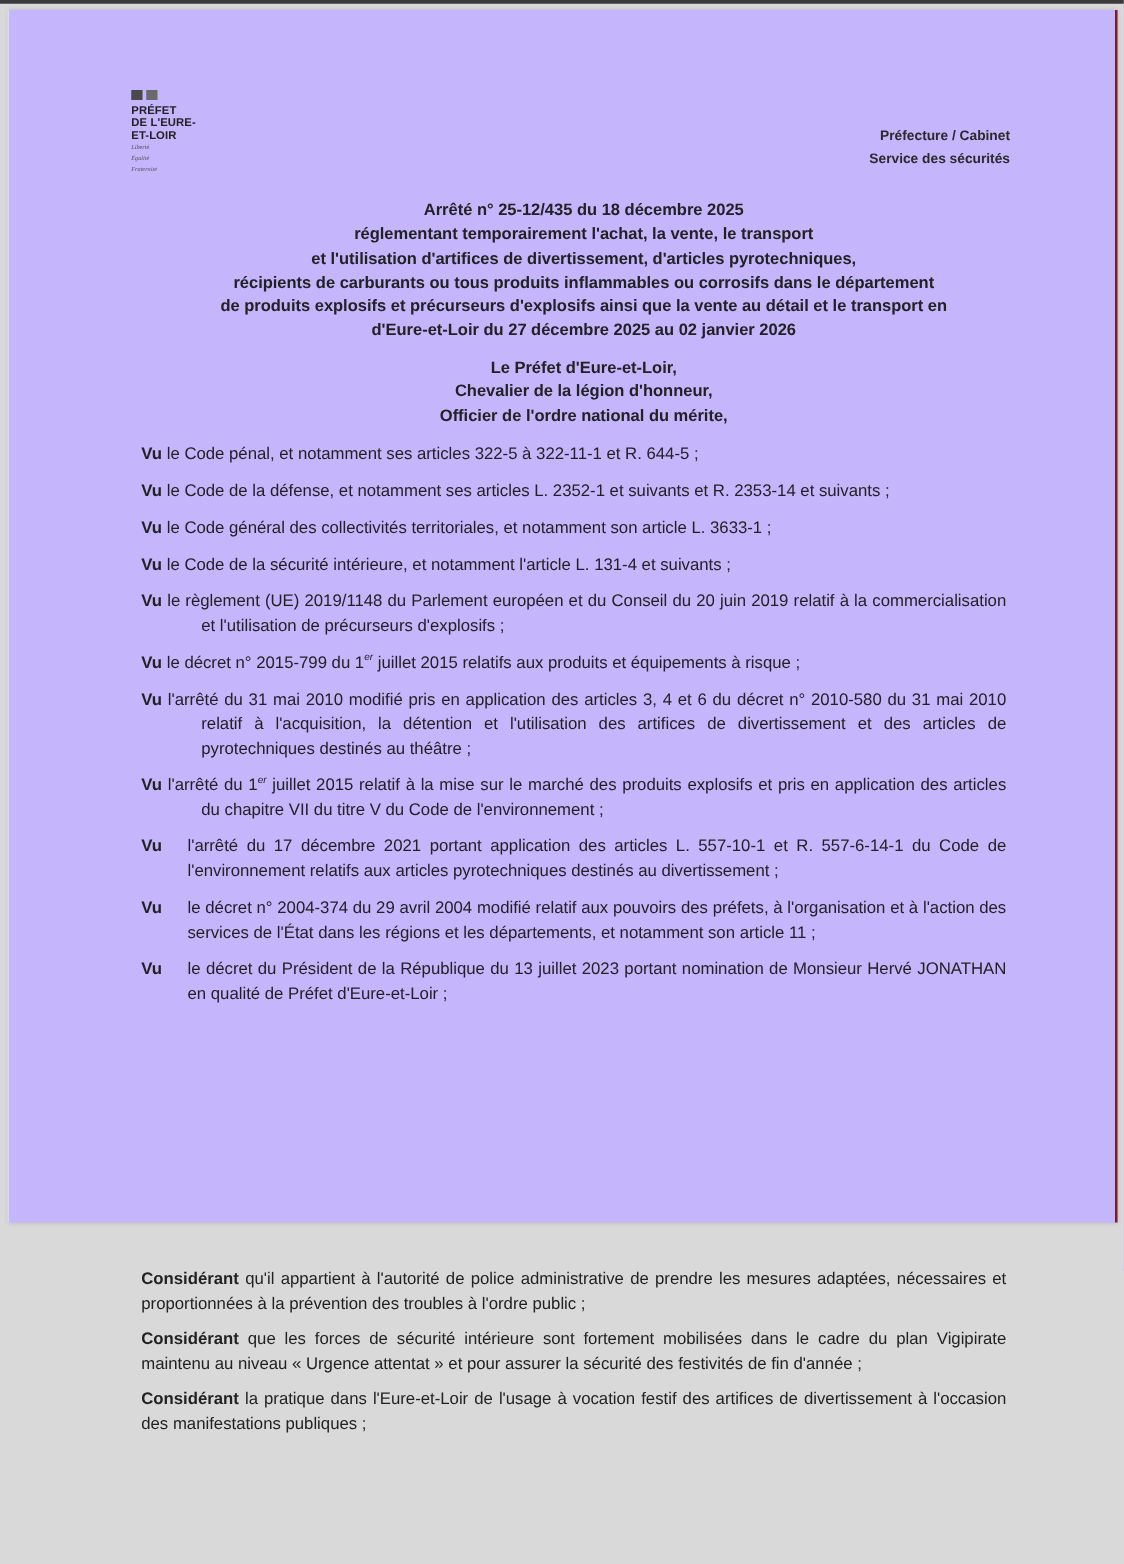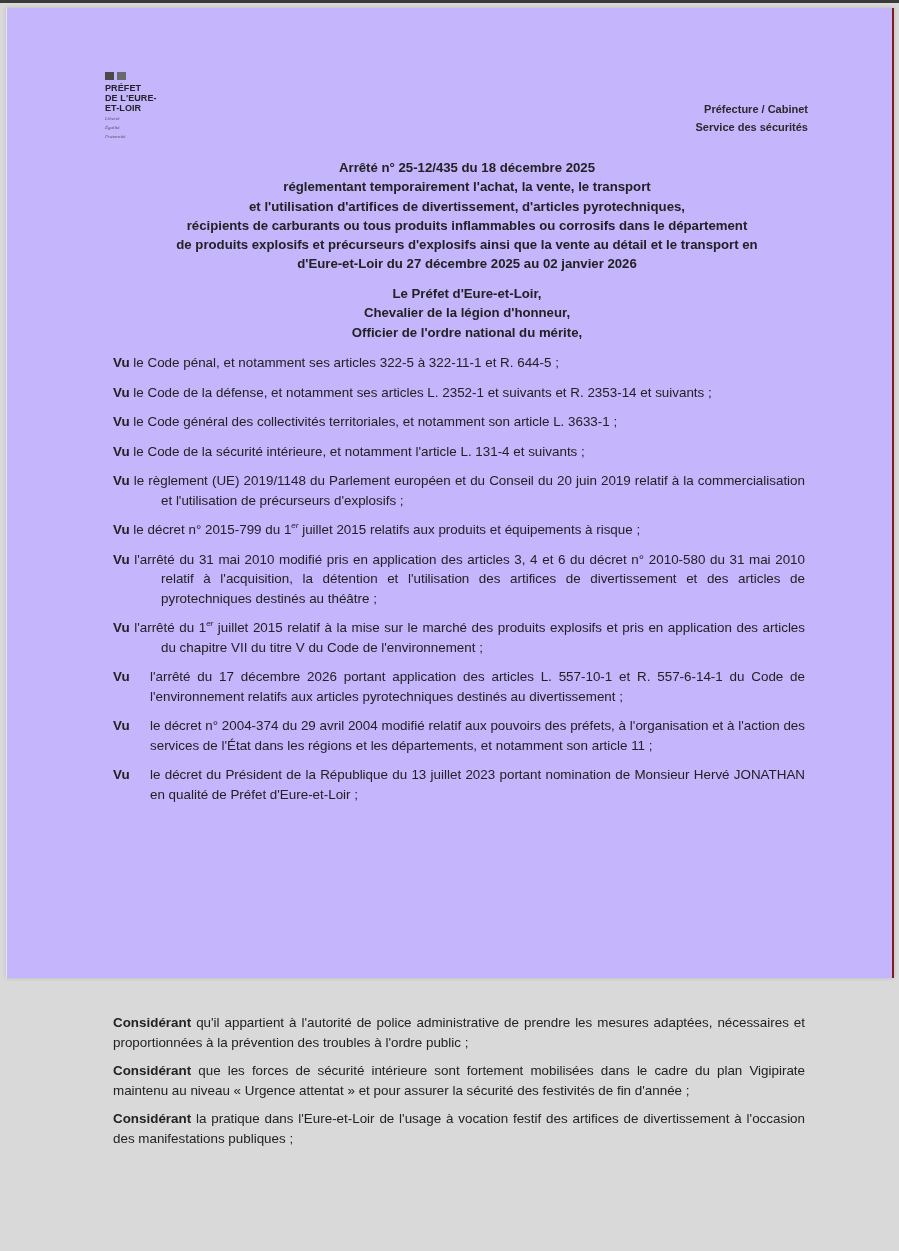--- a/index.html
+++ b/index.html
@@ -79,21 +79,21 @@
     <p class="vu"><span class="kw">Vu</span> <span>le Code pénal, et notamment ses articles 322-5 à 322-11-1 et R. 644-5 ;</span></p>
     <p class="vu"><span class="kw">Vu</span> <span>le Code de la défense, et notamment ses articles L. 2352-1 et suivants et R. 2353-14 et suivants ;</span></p>
     <p class="vu"><span class="kw">Vu</span> <span>le Code général des collectivités territoriales, et notamment son article L. 3633-1 ;</span></p>
     <p class="vu"><span class="kw">Vu</span> <span>le Code de la sécurité intérieure, et notamment l'article L. 131-4 et suivants ;</span></p>
     <p class="vu"><span class="kw">Vu</span> <span>le règlement (UE) 2019/1148 du Parlement européen et du Conseil du 20 juin 2019 relatif à la commercialisation et l'utilisation de précurseurs d'explosifs ;</span></p>
     <p class="vu"><span class="kw">Vu</span> <span>le décret n° 2015-799 du 1</span><sup>er</sup><span> juillet 2015 relatifs aux produits et équipements à risque ;</span></p>
     <p class="vu"><span class="kw">Vu</span> <span>l'arrêté du 31 mai 2010 modifié pris en application des articles 3, 4 et 6 du décret n° 2010-580 du 31 mai 2010 relatif à l'acquisition, la détention et l'utilisation des artifices de divertissement et des articles de pyrotechniques destinés au théâtre ;</span></p>
     <p class="vu"><span class="kw">Vu</span> <span>l'arrêté du 1</span><sup>er</sup><span> juillet 2015 relatif à la mise sur le marché des produits explosifs et pris en application des articles du chapitre VII du titre V du Code de l'environnement ;</span></p>
     <div class="vu col">
         <span class="kw">Vu</span>
-        <span class="tx">l'arrêté du 17 décembre 2026 portant application des articles L. 557-10-1 et R. 557-6-14-1 du Code de l'environnement relatifs aux articles pyrotechniques destinés au divertissement ;</span>
+        <span class="tx">l'arrêté du 17 décembre 2021 portant application des articles L. 557-10-1 et R. 557-6-14-1 du Code de l'environnement relatifs aux articles pyrotechniques destinés au divertissement ;</span>
       </div>
     <div class="vu col">
         <span class="kw">Vu</span>
         <span class="tx">le décret n° 2004-374 du 29 avril 2004 modifié relatif aux pouvoirs des préfets, à l'organisation et à l'action des services de l'État dans les régions et les départements, et notamment son article 11 ;</span>
       </div>
     <div class="vu col">
         <span class="kw">Vu</span>
         <span class="tx">le décret du Président de la République du 13 juillet 2023 portant nomination de Monsieur Hervé JONATHAN en qualité de Préfet d'Eure-et-Loir ;</span>
       </div>
   </div>

